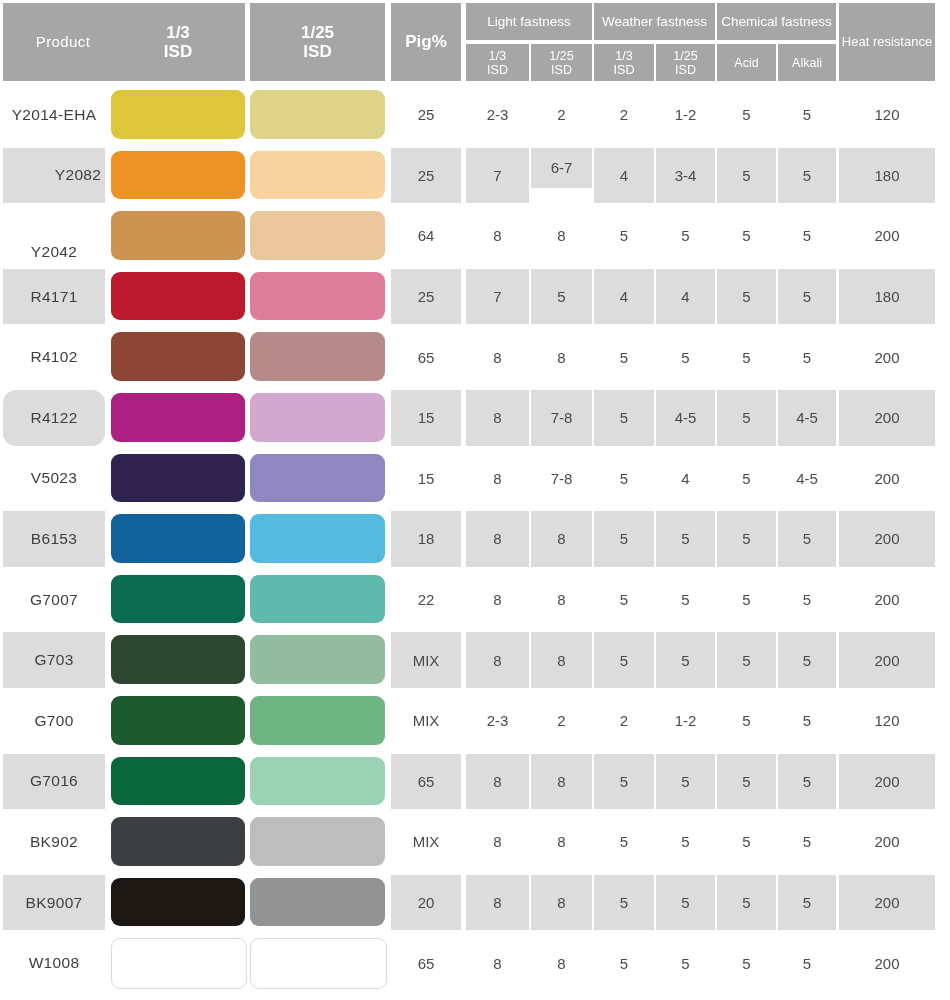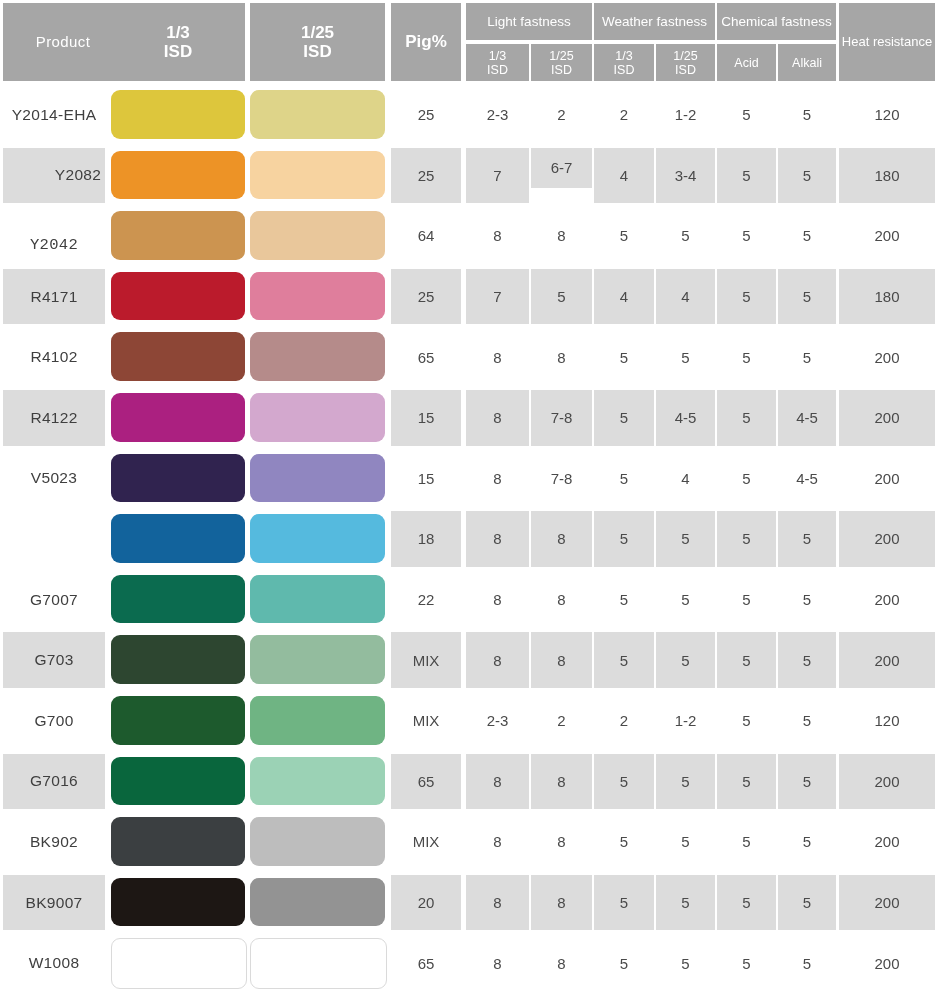--- a/index.html
+++ b/index.html
@@ -113,21 +113,21 @@
       <div class="cellblock cell-val" style="left: 391px; top: 2px; width: 70px; height: 55.6px;">25</div>
       <div class="cellblock cell-val" style="left: 466px; top: 2px; width: 63px; height: 55.6px;">7</div>
       <div class="cellblock cell-val" style="left: 531px; top: 2px; width: 61px; height: 40px;">6-7</div>
       <div class="cellblock cell-val" style="left: 594px; top: 2px; width: 60px; height: 55.6px;">4</div>
       <div class="cellblock cell-val" style="left: 656px; top: 2px; width: 59px; height: 55.6px;">3-4</div>
       <div class="cellblock cell-val" style="left: 717px; top: 2px; width: 59px; height: 55.6px;">5</div>
       <div class="cellblock cell-val" style="left: 778px; top: 2px; width: 58px; height: 55.6px;">5</div>
       <div class="cellblock cell-val" style="left: 839px; top: 2px; width: 96px; height: 55.6px;">180</div>
     </div>
     <div class="row plain" style="top: 206.2px; height: 60.6px;">
-      <div class="cellblock cell-product" style="left: 3px; top: 11px; width: 102px; height: 55.6px; font-family: Liberation Mono, monospace;">Y2042</div>
+      <div class="cellblock cell-product" style="left: 3px; top: 18px; width: 102px; height: 55.6px;">Y2042</div>
       <div class="swatchcell" style="left: 111px; top: 5px; width: 134px; height: 48.6px;">
         <div class="swatch" style="background: rgb(204, 148, 80);"></div>
       </div>
       <div class="swatchcell" style="left: 250px; top: 5px; width: 135px; height: 48.6px;">
         <div class="swatch" style="background: rgb(233, 199, 155);"></div>
       </div>
       <div class="cellblock cell-val" style="left: 391px; top: 2px; width: 70px; height: 55.6px;">64</div>
       <div class="cellblock cell-val" style="left: 466px; top: 2px; width: 63px; height: 55.6px;">8</div>
       <div class="cellblock cell-val" style="left: 531px; top: 2px; width: 61px; height: 55.6px;">8</div>
       <div class="cellblock cell-val" style="left: 594px; top: 2px; width: 60px; height: 55.6px;">5</div>
@@ -164,21 +164,21 @@
       <div class="cellblock cell-val" style="left: 391px; top: 2px; width: 70px; height: 55.6px;">65</div>
       <div class="cellblock cell-val" style="left: 466px; top: 2px; width: 63px; height: 55.6px;">8</div>
       <div class="cellblock cell-val" style="left: 531px; top: 2px; width: 61px; height: 55.6px;">8</div>
       <div class="cellblock cell-val" style="left: 594px; top: 2px; width: 60px; height: 55.6px;">5</div>
       <div class="cellblock cell-val" style="left: 656px; top: 2px; width: 59px; height: 55.6px;">5</div>
       <div class="cellblock cell-val" style="left: 717px; top: 2px; width: 59px; height: 55.6px;">5</div>
       <div class="cellblock cell-val" style="left: 778px; top: 2px; width: 58px; height: 55.6px;">5</div>
       <div class="cellblock cell-val" style="left: 839px; top: 2px; width: 96px; height: 55.6px;">200</div>
     </div>
     <div class="row shaded" style="top: 388px; height: 60.6px;">
-      <div class="cellblock cell-product" style="left: 3px; top: 2px; width: 102px; height: 55.6px;">R4122</div>
+      <div class="cellblock cell-product" style="left: 3px; top: 2px; width: 102px; height: 55.6px; border-radius: 13px;">R4122</div>
       <div class="swatchcell" style="left: 111px; top: 5px; width: 134px; height: 48.6px;">
         <div class="swatch" style="background: rgb(171, 32, 128);"></div>
       </div>
       <div class="swatchcell" style="left: 250px; top: 5px; width: 135px; height: 48.6px;">
         <div class="swatch" style="background: rgb(211, 168, 206);"></div>
       </div>
       <div class="cellblock cell-val" style="left: 391px; top: 2px; width: 70px; height: 55.6px;">15</div>
       <div class="cellblock cell-val" style="left: 466px; top: 2px; width: 63px; height: 55.6px;">8</div>
       <div class="cellblock cell-val" style="left: 531px; top: 2px; width: 61px; height: 55.6px;">7-8</div>
       <div class="cellblock cell-val" style="left: 594px; top: 2px; width: 60px; height: 55.6px;">5</div>
@@ -198,20 +198,21 @@
       <div class="cellblock cell-val" style="left: 391px; top: 2px; width: 70px; height: 55.6px;">15</div>
       <div class="cellblock cell-val" style="left: 466px; top: 2px; width: 63px; height: 55.6px;">8</div>
       <div class="cellblock cell-val" style="left: 531px; top: 2px; width: 61px; height: 55.6px;">7-8</div>
       <div class="cellblock cell-val" style="left: 594px; top: 2px; width: 60px; height: 55.6px;">5</div>
       <div class="cellblock cell-val" style="left: 656px; top: 2px; width: 59px; height: 55.6px;">4</div>
       <div class="cellblock cell-val" style="left: 717px; top: 2px; width: 59px; height: 55.6px;">5</div>
       <div class="cellblock cell-val" style="left: 778px; top: 2px; width: 58px; height: 55.6px;">4-5</div>
       <div class="cellblock cell-val" style="left: 839px; top: 2px; width: 96px; height: 55.6px;">200</div>
     </div>
     <div class="row shaded" style="top: 509.2px; height: 60.6px;">
+      <div class="cellblock cell-product" style="left: 3px; top: 2px; width: 102px; height: 55.6px;">B6153</div>
       <div class="swatchcell" style="left: 111px; top: 5px; width: 134px; height: 48.6px;">
         <div class="swatch" style="background: rgb(18, 99, 156);"></div>
       </div>
       <div class="swatchcell" style="left: 250px; top: 5px; width: 135px; height: 48.6px;">
         <div class="swatch" style="background: rgb(85, 186, 222);"></div>
       </div>
       <div class="cellblock cell-val" style="left: 391px; top: 2px; width: 70px; height: 55.6px;">18</div>
       <div class="cellblock cell-val" style="left: 466px; top: 2px; width: 63px; height: 55.6px;">8</div>
       <div class="cellblock cell-val" style="left: 531px; top: 2px; width: 61px; height: 55.6px;">8</div>
       <div class="cellblock cell-val" style="left: 594px; top: 2px; width: 60px; height: 55.6px;">5</div>

